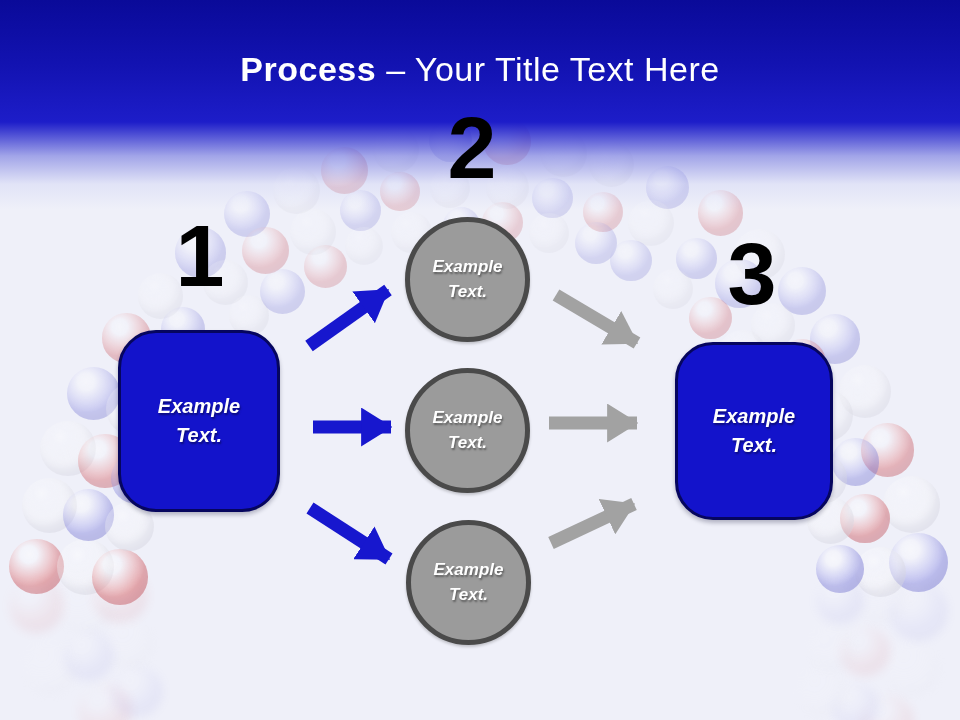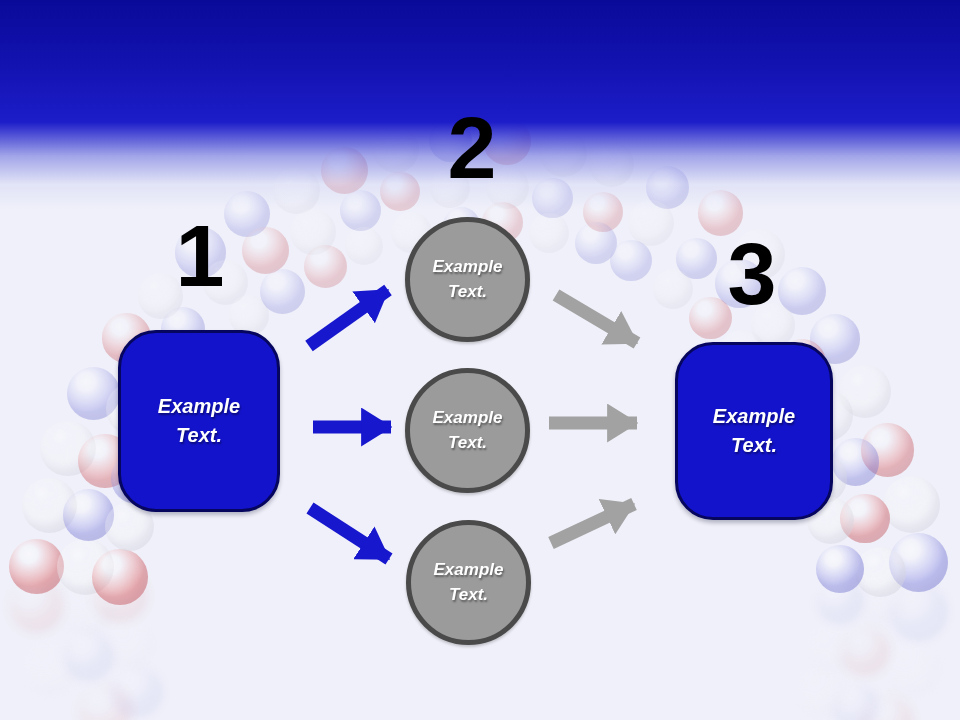--- a/index.html
+++ b/index.html
@@ -163,20 +163,24 @@
       <div class="balloon" style="left: 795.927px; top: 452.942px; width: 51.3897px; height: 51.3897px; opacity: 0.408564; filter: blur(0.6px); background: radial-gradient(circle at 36% 28%, rgb(255, 255, 255) 0%, rgba(255, 255, 255, 0.5) 16%, rgb(246, 246, 248) 60%, rgb(246, 246, 248) 100%);"></div>
       <div class="balloon" style="left: 795.927px; top: 666.224px; width: 51.3897px; height: 51.3897px; opacity: 0.09; filter: blur(5px); background: radial-gradient(circle at 36% 28%, rgb(255, 255, 255) 0%, rgba(255, 255, 255, 0.5) 16%, rgb(246, 246, 248) 60%, rgb(246, 246, 248) 100%);"></div>
       <div class="balloon" style="left: 807.038px; top: 497.033px; width: 46.6049px; height: 46.6049px; opacity: 0.444243; filter: blur(0.6px); background: radial-gradient(circle at 36% 28%, rgb(255, 255, 255) 0%, rgba(255, 255, 255, 0.5) 16%, rgb(246, 246, 248) 60%, rgb(246, 246, 248) 100%);"></div>
       <div class="balloon" style="left: 807.038px; top: 625.004px; width: 46.6049px; height: 46.6049px; opacity: 0.09; filter: blur(5px); background: radial-gradient(circle at 36% 28%, rgb(255, 255, 255) 0%, rgba(255, 255, 255, 0.5) 16%, rgb(246, 246, 248) 60%, rgb(246, 246, 248) 100%);"></div>
       <div class="balloon" style="left: 816.042px; top: 545.183px; width: 47.6087px; height: 47.6087px; opacity: 0.48111; filter: blur(0.6px); background: radial-gradient(circle at 36% 28%, rgb(255, 255, 255) 0%, rgba(255, 255, 255, 0.5) 16%, rgb(138, 138, 230) 60%, rgb(138, 138, 230) 100%);"></div>
       <div class="balloon" style="left: 816.042px; top: 576.252px; width: 47.6087px; height: 47.6087px; opacity: 0.09; filter: blur(5px); background: radial-gradient(circle at 36% 28%, rgb(255, 255, 255) 0%, rgba(255, 255, 255, 0.5) 16%, rgb(138, 138, 230) 60%, rgb(138, 138, 230) 100%);"></div>
     </div>
 
   <div class="header-grad"></div>
 
+  <h1 class="title">
+      <span class="t-bold">Process</span>
+      <span class="t-rest">– Your Title Text Here</span>
+    </h1>
 
   <svg class="arrows" width="960" height="720" viewBox="0 0 960 720">
     <defs>
       <marker id="mb" markerWidth="2.4" markerHeight="3" refX="2.3" refY="1.5" orient="auto">
         <path d="M0,0 L2.4,1.5 L0,3 Z"></path>
       </marker>
       <marker id="mg" markerWidth="2.4" markerHeight="3" refX="2.3" refY="1.5" orient="auto">
         <path d="M0,0 L2.4,1.5 L0,3 Z"></path>
       </marker>
     </defs>

